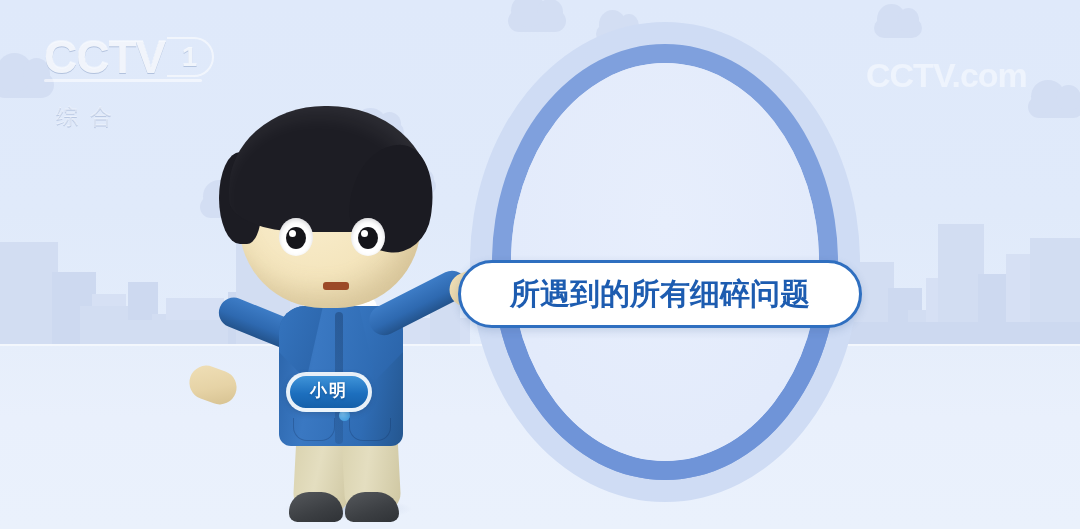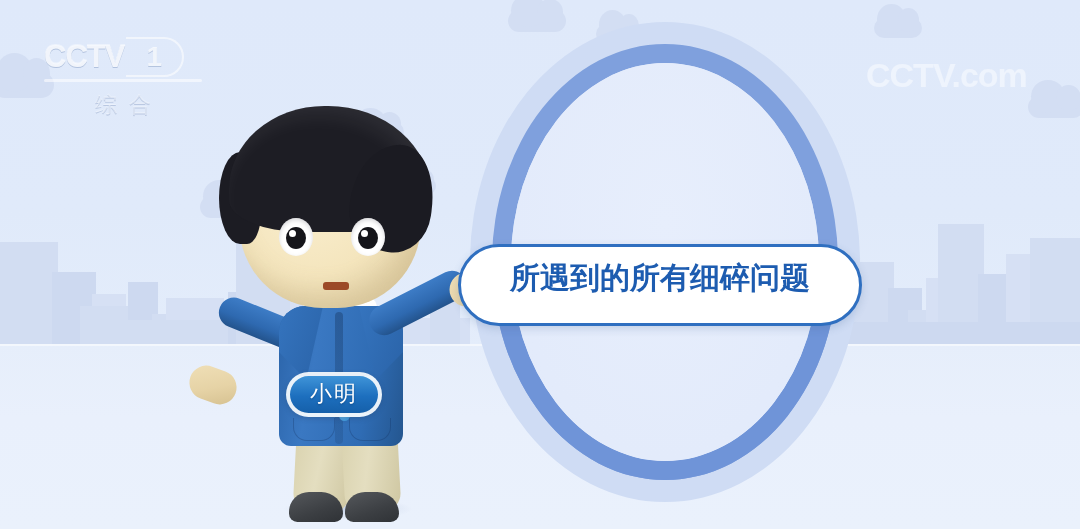--- a/index.html
+++ b/index.html
@@ -75,21 +75,21 @@
     left: 44px; top: 36px;
     width: 170px; height: 72px;
     opacity: 0.72;
   }
   .cctv-row {
     display: flex;
     align-items: center;
     height: 42px;
   }
   .cctv-word {
-    font-size: 31px;
+    font-size: 46px;
     font-weight: bold;
     letter-spacing: -1px;
     color: rgba(255,255,255,0.92);
     text-shadow: 0 1px 0 rgba(150,170,205,0.85), 0 -1px 0 rgba(255,255,255,0.6);
     line-height: 42px;
   }
   .cctv-one-box {
     margin-left: 2px;
     width: 58px; height: 40px;
     border: 2.5px solid rgba(255,255,255,0.8);
@@ -106,22 +106,22 @@
     color: rgba(255,255,255,0.92);
     text-shadow: 0 1px 0 rgba(150,170,205,0.8);
   }
   .cctv-rule {
     width: 158px; height: 3px;
     background: rgba(255,255,255,0.78);
     margin-top: 1px;
     border-radius: 2px;
   }
   .cctv-sub {
-    margin-top: 8px;
-    text-align: center;
+    margin-top: 20px;
+    text-align: left;
     width: 158px;
     font-size: 22px;
     letter-spacing: 12px;
     color: rgba(255,255,255,0.5);
     text-shadow: 0 1px 0 rgba(160,178,210,0.8);
     text-indent: 12px;
   }
 
   .watermark {
     position: absolute;
@@ -353,22 +353,22 @@
     position: absolute;
     left: 111px; top: 272px;
     padding: 6px 20px 8px;
     background: linear-gradient(180deg, #3f94d8 0%, #1d6fbe 55%, #1560aa 100%);
     border: 4px solid rgba(255,255,255,0.9);
     border-radius: 26px;
     box-shadow: 0 2px 5px rgba(40,70,110,0.3);
   }
   .name-badge span {
     display: block;
-    font-size: 22px;
-    font-weight: normal;
+    font-size: 17px;
+    font-weight: bold;
     color: #ffffff;
     letter-spacing: 2px;
     line-height: 1.05;
     text-shadow: 0 1px 2px rgba(10,50,95,0.45);
     text-align: center;
   }
 
   
   .pill-wrap {
     position: absolute;
@@ -389,23 +389,23 @@
     font-size: 29px;
     font-weight: bold;
     letter-spacing: 1px;
     color: #fdf83e;
     line-height: 1.12;
     text-shadow: 0 2px 2px rgba(10,60,110,0.4);
   }
 
   .bubble {
     position: absolute;
-    left: 458px; top: 244px;
+    left: 458px; top: 260px;
     width: 404px;
-    padding: 12px 18px 26px;
+    padding: 12px 18px 12px;
     box-sizing: border-box;
     background: #ffffff;
     border: 3px solid #2f6fc0;
     border-radius: 50px;
     box-shadow: 0 3px 8px rgba(60,95,145,0.2);
   }
   .bubble p {
     margin: 0;
     text-align: center;
     font-size: 30px;

